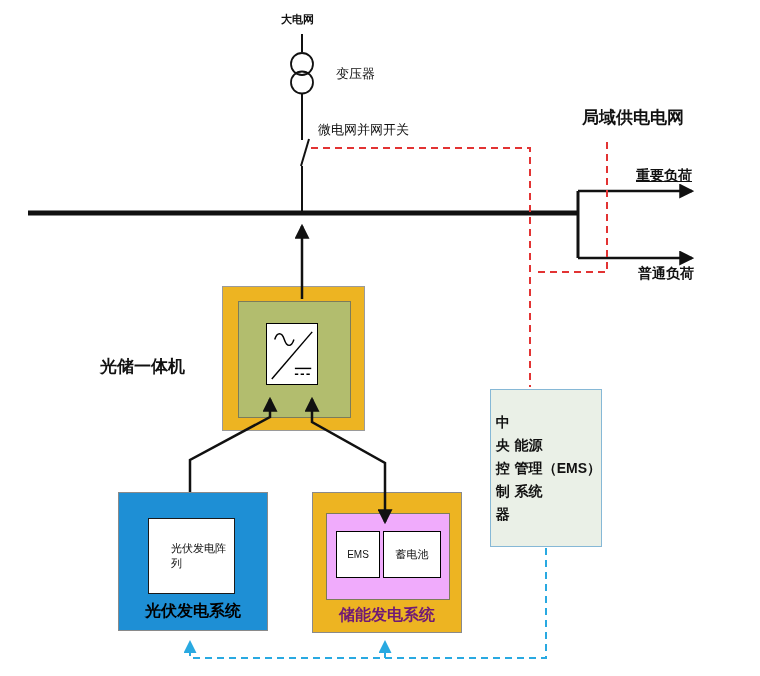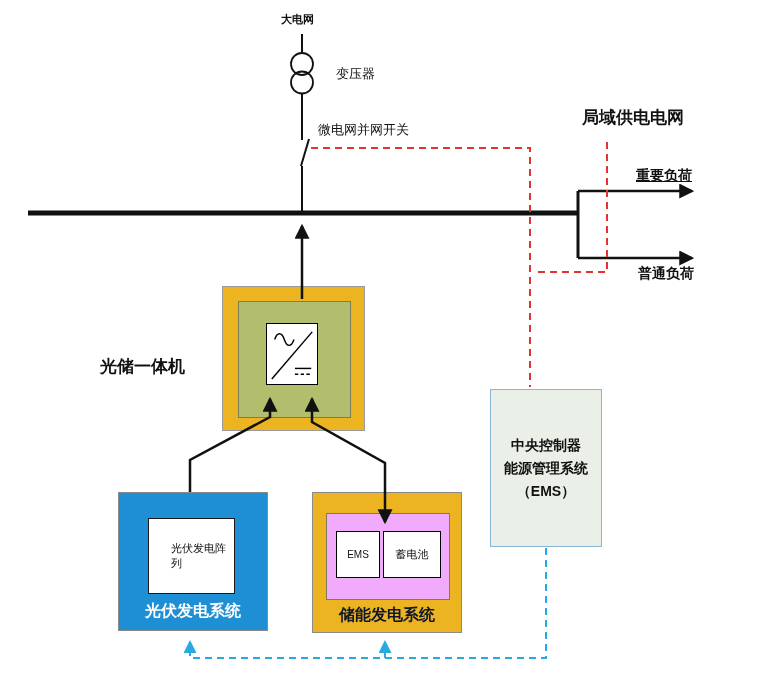--- a/index.html
+++ b/index.html
@@ -15,34 +15,34 @@
   
   .pcs-outer{left:222px;top:286px;width:143px;height:145px;background:#edb422;border:1px solid #9a9a9a;z-index:1;}
   .pcs-inner{position:absolute;left:15px;top:14px;width:113px;height:117px;background:#b2bd6e;border:1px solid #7c7c5a;box-sizing:border-box;}
   .pcs-title{position:absolute;left:0;top:2px;width:100%;text-align:center;font-size:12px;font-weight:600;margin-top:41px;}
   .inv-box{position:absolute;left:27px;top:21px;width:52px;height:62px;background:#ffffff;border:1.3px solid #000;box-sizing:border-box;}
 
   
   .pv-box{left:118px;top:492px;width:150px;height:139px;background:#1e8fd5;border:1px solid #8a8a8a;z-index:1;}
   .pv-inner{position:absolute;left:29px;top:25px;width:87px;height:76px;background:#ffffff;border:1px solid #1a1a1a;box-sizing:border-box;
             display:flex;align-items:center;justify-content:center;font-size:11px;padding-left:22px;}
-  .pv-label{position:absolute;left:0;bottom:8px;width:100%;text-align:center;color:#ffffff;font-weight:bold;font-size:16px;}
+  .pv-label{position:absolute;left:0;bottom:8px;width:100%;text-align:center;color:#000000;font-weight:bold;font-size:16px;}
 
   
   .sto-box{left:312px;top:492px;width:150px;height:141px;background:#edb422;border:1px solid #8a8a8a;z-index:1;}
   .sto-inner{position:absolute;left:13px;top:20px;width:124px;height:87px;background:#f0abfc;border:1px solid #7c7c5a;box-sizing:border-box;}
   .bms-box{position:absolute;left:9px;top:17px;width:44px;height:47px;background:#fff;border:1px solid #000;box-sizing:border-box;
            display:flex;align-items:center;justify-content:center;font-size:10px;}
   .bat-box{position:absolute;left:56px;top:17px;width:58px;height:47px;background:#fff;border:1px solid #000;box-sizing:border-box;
            display:flex;align-items:center;justify-content:center;font-size:11px;}
-  .sto-label{position:absolute;left:0;bottom:6px;width:100%;text-align:center;color:#0f172a;font-weight:bold;font-size:16px;}
+  .sto-label{position:absolute;left:0;bottom:6px;width:100%;text-align:center;color:#701a75;font-weight:bold;font-size:16px;}
 
   
   .ems-box{left:490px;top:389px;width:112px;height:158px;background:#eaf0e7;border:1px solid #86b8d6;z-index:1;
-           display:flex;flex-direction:column;align-items:center;justify-content:center;}
+           display:flex;flex-direction:row;align-items:center;justify-content:center;}
   .ems-box div{font-size:14px;font-weight:bold;line-height:23px;text-align:center;}
 </style>
 </head>
 <body>
 
 <div class="stage">
 
   <div class="lbl b" style="left:281px;top:12px;font-size:11px;">大电网</div>
   <div class="lbl" style="left:336px;top:65px;font-size:13px;">变压器</div>
   <div class="lbl" style="left:318px;top:121px;font-size:13px;">微电网并网开关</div>

